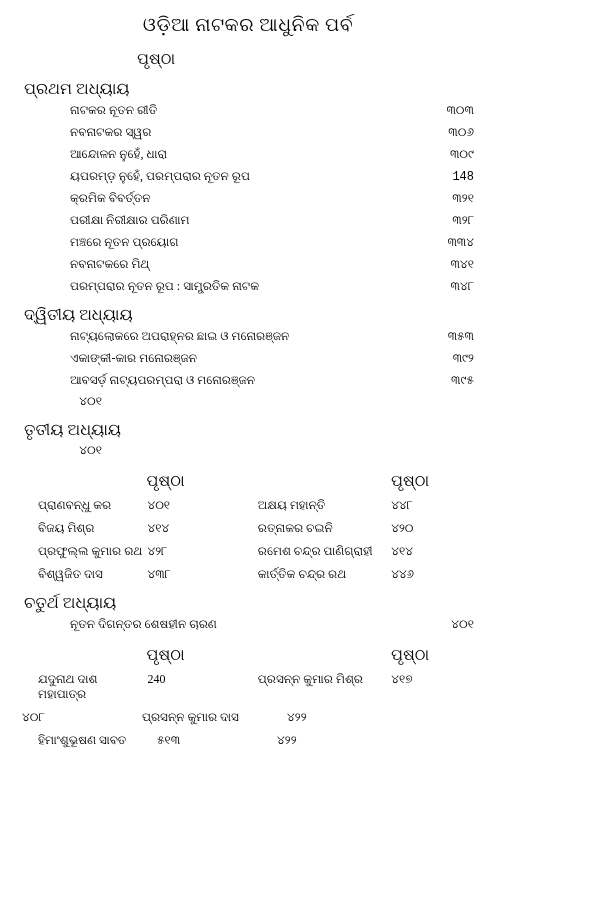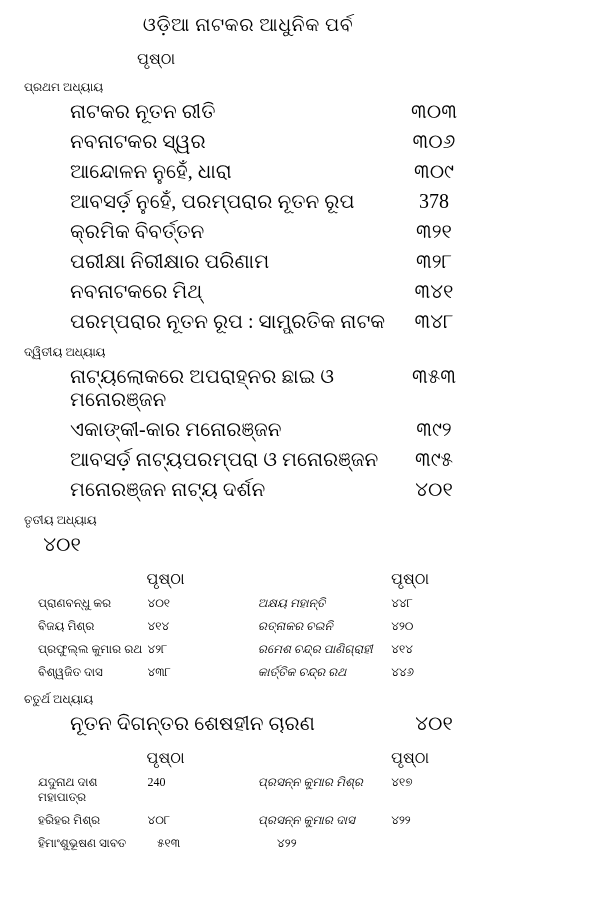--- a/index.html
+++ b/index.html
@@ -39,38 +39,39 @@
     width: 115px;
   }
   .col-head-row .ch-mid {
     flex: 1;
   }
   .col-head-row .ch-right {
     width: 80px;
     text-align: left;
   }
   .chapter {
-    font-size: 12px;
+    font-size: 16px;
     margin: 12px 0 5px 0;
     padding-left: 2px;
   }
   .entry {
     display: flex;
     align-items: baseline;
-    font-size: 20px;
+    font-size: 12px;
     margin: 0 0 7px 0;
   }
   .entry .e-label {
     padding-left: 48px;
     flex: 1;
   }
   .entry .e-page {
     width: 80px;
-    text-align: center;
+    text-align: right;
     white-space: nowrap;
+    font-family: Liberation Mono, monospace;
   }
 
   
   .pg-head {
     display: flex;
     font-size: 16px;
     margin: 14px 0 8px 0;
   }
   .pg-head .h1 {
     width: 135px;
@@ -94,21 +95,20 @@
   .people-row .c-name {
     width: 135px;
     padding-left: 16px;
     box-sizing: border-box;
   }
   .people-row .c-page {
     width: 120px;
   }
   .people-row .c-name2 {
     width: 145px;
-    font-style: italic;
   }
   .people-row .c-page2 {
     width: 90px;
   }
 </style>
 </head>
 <body>
 
 <div class="page">
 
@@ -127,32 +127,36 @@
   </div>
   <div class="entry">
     <div class="e-label">ନବନାଟକର ସ୍ୱର</div>
     <div class="e-page">୩୦୬</div>
   </div>
   <div class="entry">
     <div class="e-label">ଆନ୍ଦୋଳନ ନୁହେଁ, ଧାରା</div>
     <div class="e-page">୩୦୯</div>
   </div>
   <div class="entry">
-    <div class="e-label">ଆବସର୍ଡ଼ ନୁହେଁ, ପରମ୍ପରାର ନୂତନ ରୂପ</div>
-    <div class="e-page">378</div>
+    <div class="e-label">ୟପରମ୍ଡ଼ ନୁହେଁ, ପରମ୍ପରାର ନୂତନ ରୂପ</div>
+    <div class="e-page">148</div>
   </div>
   <div class="entry">
     <div class="e-label">କ୍ରମିକ ବିବର୍ତ୍ତନ</div>
     <div class="e-page">୩୨୧</div>
   </div>
   <div class="entry">
     <div class="e-label">ପରୀକ୍ଷା ନିରୀକ୍ଷାର ପରିଣାମ</div>
     <div class="e-page">୩୨୮</div>
   </div>
   <div class="entry">
+    <div class="e-label">ମଞ୍ଚରେ ନୂତନ ପ୍ରୟୋଗ</div>
+    <div class="e-page">୩୩୪</div>
+  </div>
+  <div class="entry">
     <div class="e-label">ନବନାଟକରେ ମିଥ୍</div>
     <div class="e-page">୩୪୧</div>
   </div>
   <div class="entry">
     <div class="e-label">ପରମ୍ପରାର ନୂତନ ରୂପ : ସାମ୍ପ୍ରତିକ ନାଟକ</div>
     <div class="e-page">୩୪୮</div>
   </div>
 
   <div class="chapter">ଦ୍ୱିତୀୟ ଅଧ୍ୟାୟ</div>
 
@@ -162,21 +166,20 @@
   </div>
   <div class="entry">
     <div class="e-label">ଏକାଙ୍କୀ-କାର ମନୋରଞ୍ଜନ</div>
     <div class="e-page">୩୯୨</div>
   </div>
   <div class="entry">
     <div class="e-label">ଆବସର୍ଡ଼ ନାଟ୍ୟପରମ୍ପରା ଓ ମନୋରଞ୍ଜନ</div>
     <div class="e-page">୩୯୫</div>
   </div>
   <div class="entry">
-    <div class="e-label">ମନୋରଞ୍ଜନ ନାଟ୍ୟ ଦର୍ଶନ</div>
     <div class="e-page">୪୦୧</div>
   </div>
 
   <div class="chapter">ତୃତୀୟ ଅଧ୍ୟାୟ</div>
 
   <div class="entry">
     <div class="e-page">୪୦୧</div>
   </div>
 
   <div class="pg-head">
@@ -225,21 +228,20 @@
     <div class="h4">ପୃଷ୍ଠା</div>
   </div>
 
   <div class="people-row">
     <div class="c-name">ଯଦୁନାଥ ଦାଶ ମହାପାତ୍ର</div>
     <div class="c-page">240</div>
     <div class="c-name2">ପ୍ରସନ୍ନ କୁମାର ମିଶ୍ର</div>
     <div class="c-page2">୪୧୭</div>
   </div>
   <div class="people-row">
-    <div class="c-name">ହରିହର ମିଶ୍ର</div>
     <div class="c-page">୪୦୮</div>
     <div class="c-name2">ପ୍ରସନ୍ନ କୁମାର ଦାସ</div>
     <div class="c-page2">୪୨୨</div>
   </div>
   <div class="people-row">
     <div class="c-name">ହିମାଂଶୁଭୂଷଣ ସାବତ</div>
     <div class="c-page">୫୧୩</div>
     <div class="c-page2">୪୨୨</div>
   </div>
 

